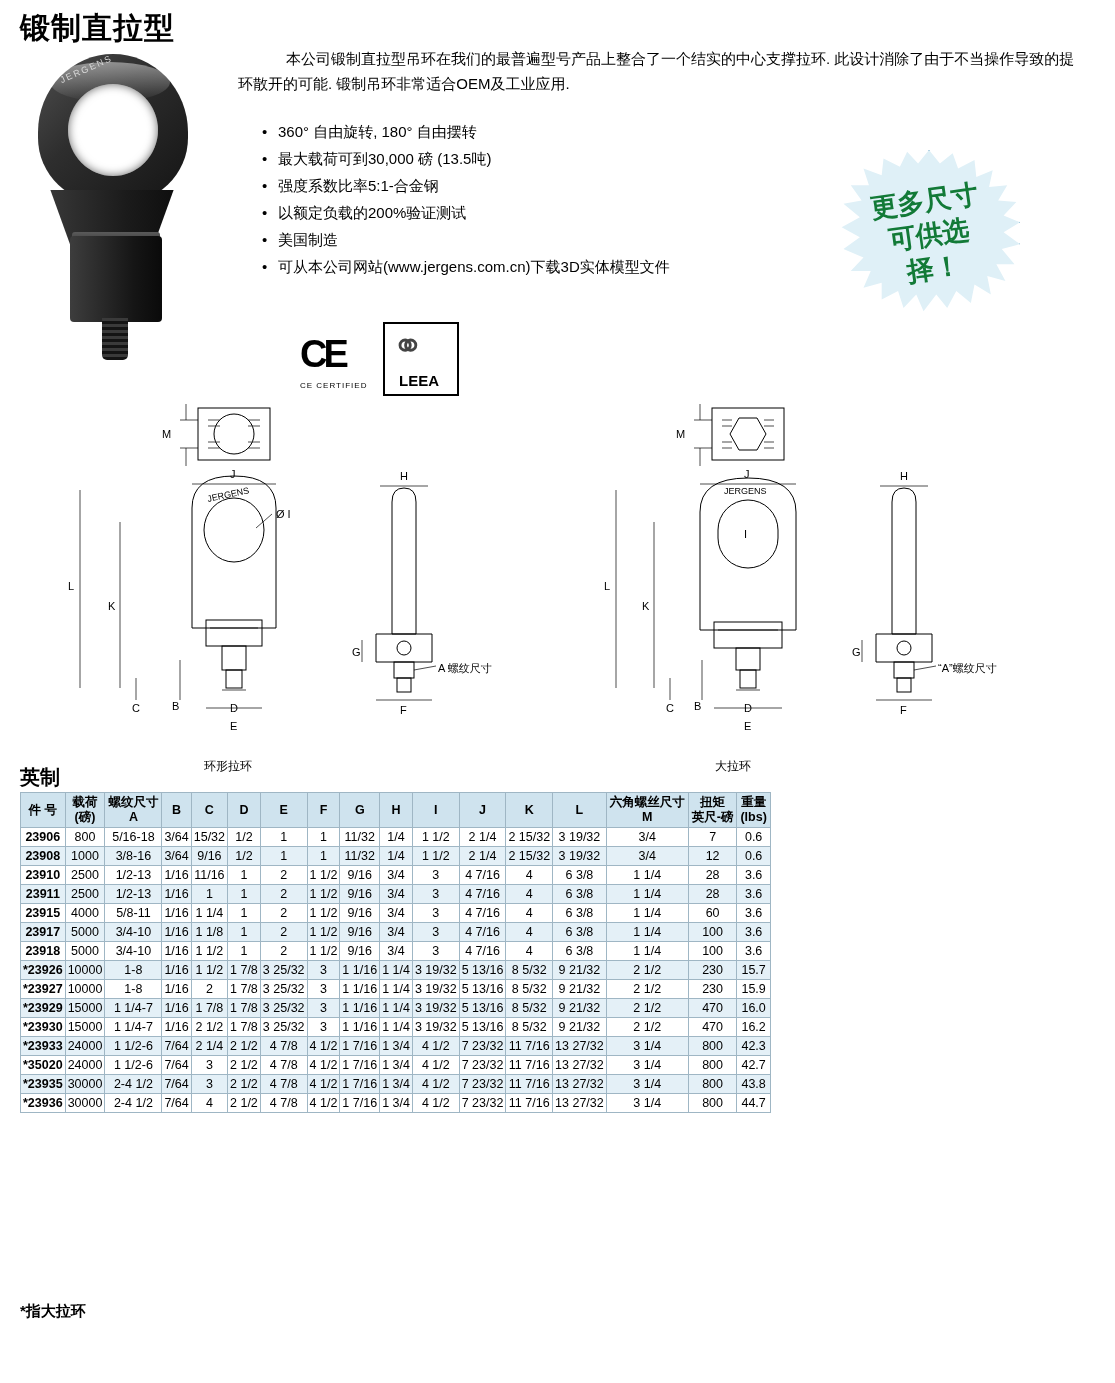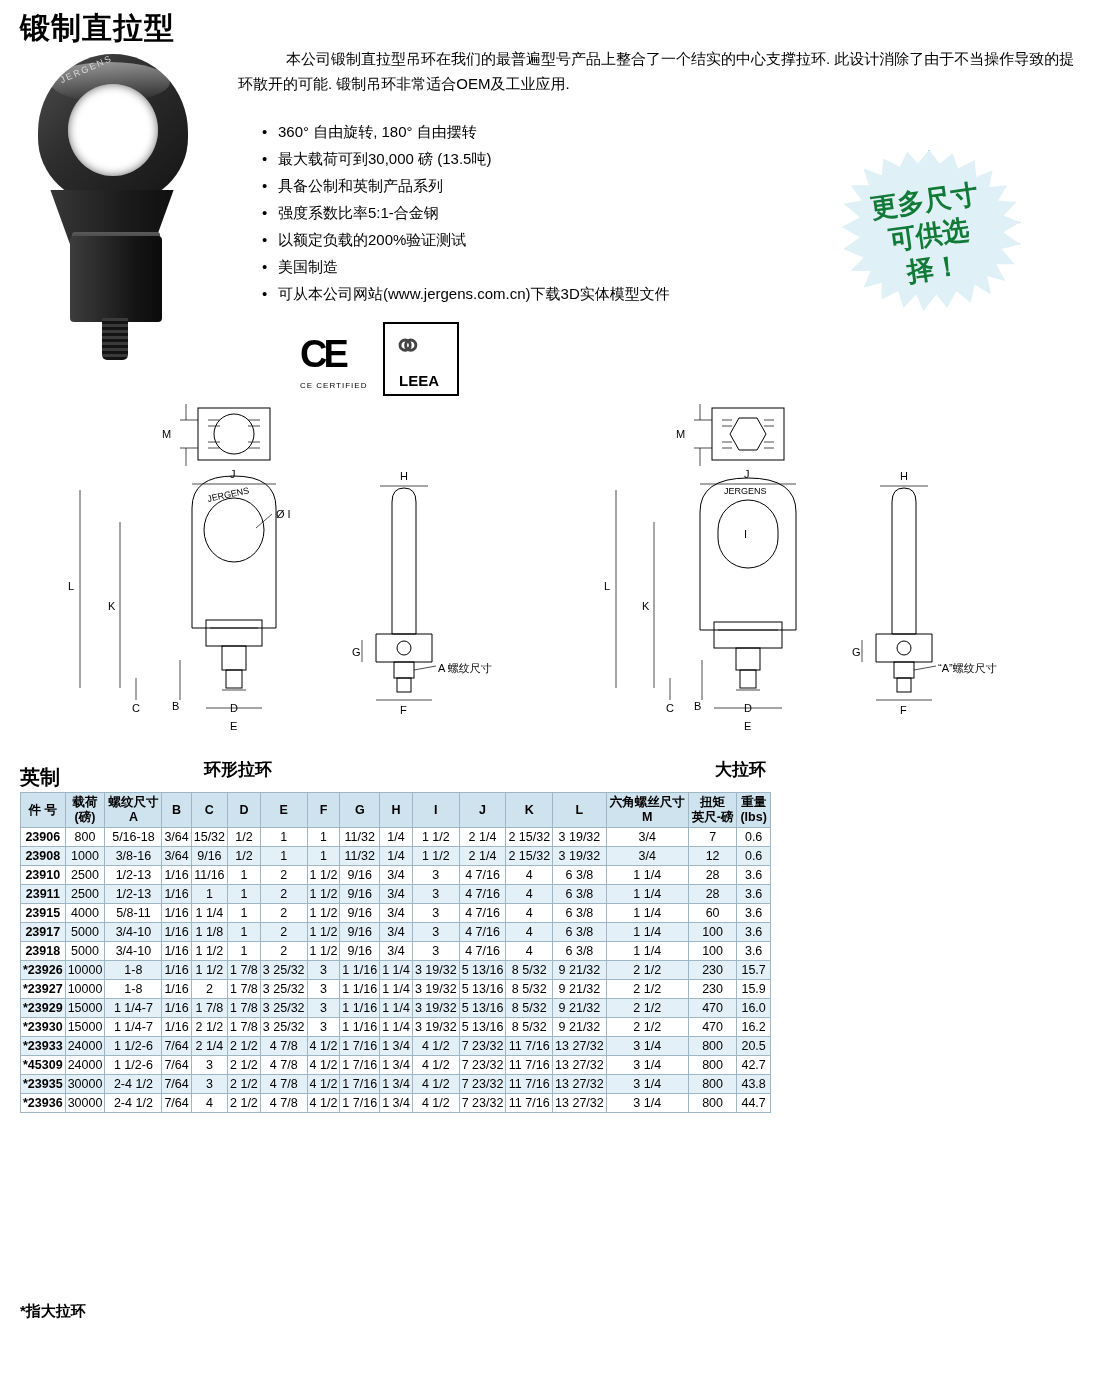--- a/index.html
+++ b/index.html
@@ -43,21 +43,21 @@
   
   .ce{position:absolute;left:300px;top:325px;}
   .ce-glyph{font-size:38px;font-weight:bold;letter-spacing:-4px;line-height:58px;}
   .ce-sub{font-size:8px;letter-spacing:1px;margin-top:-2px;}
   .leea{position:absolute;left:383px;top:322px;width:72px;height:70px;border:2px solid #000;}
   .leea-txt{position:absolute;left:386px;top:372px;width:66px;text-align:center;font-size:15px;font-weight:bold;}
   .leea-chain{position:absolute;left:392px;top:326px;font-size:38px;color:#444;line-height:40px;}
 
   
   .draw{position:absolute;}
-  .dwg-cap{position:absolute;font-size:17px;font-weight:bold;}
+  .dwg-cap{position:absolute;font-size:12px;}
   svg{overflow:visible;}
   .ln{stroke:#000;stroke-width:1;fill:none;}
   .lnthin{stroke:#000;stroke-width:.7;fill:none;}
   .dim{font-size:11px;font-family:"Liberation Sans",sans-serif;}
   .lbl{font-size:9px;}
 
   
   .sec-label{position:absolute;left:20px;top:764px;font-size:20px;font-weight:bold;}
   table{position:absolute;left:20px;top:792px;border-collapse:collapse;font-size:12.5px;}
   th,td{border:1px solid #9fb6c4;text-align:center;padding:2px 2px;white-space:nowrap;}
@@ -83,21 +83,20 @@
     <div class="block-top"></div>
     <div class="block"></div>
     <div class="stud"></div>
   </div>
 
   <div class="intro">本公司锻制直拉型吊环在我们的最普遍型号产品上整合了一个结实的中心支撑拉环. 此设计消除了由于不当操作导致的提环散开的可能. 锻制吊环非常适合OEM及工业应用.</div>
 
   <div class="bullets">
     <div>360°  自由旋转, 180° 自由摆转</div>
     <div>最大载荷可到30,000  磅 (13.5吨)</div>
-    <div>具备公制和英制产品系列</div>
     <div>强度系数比率5:1-合金钢</div>
     <div>以额定负载的200%验证测试</div>
     <div>美国制造</div>
     <div>可从本公司网站(www.jergens.com.cn)下载3D实体模型文件</div>
   </div>
 
   <div class="burst">
     <div class="burst-shape"></div>
     <div class="burst-text" style="white-space:pre-line">更多尺寸
 可供选
@@ -515,24 +514,24 @@
           <td>4 7/8</td>
           <td>4 1/2</td>
           <td>1 7/16</td>
           <td>1 3/4</td>
           <td>4 1/2</td>
           <td>7 23/32</td>
           <td>11 7/16</td>
           <td>13 27/32</td>
           <td>3 1/4</td>
           <td>800</td>
-          <td>20.5</td>
-        </tr>
-        <tr>
-          <td class="pn">*45309</td>
+          <td>42.3</td>
+        </tr>
+        <tr>
+          <td class="pn">*35020</td>
           <td>24000</td>
           <td>1 1/2-6</td>
           <td>7/64</td>
           <td>3</td>
           <td>2 1/2</td>
           <td>4 7/8</td>
           <td>4 1/2</td>
           <td>1 7/16</td>
           <td>1 3/4</td>
           <td>4 1/2</td>

